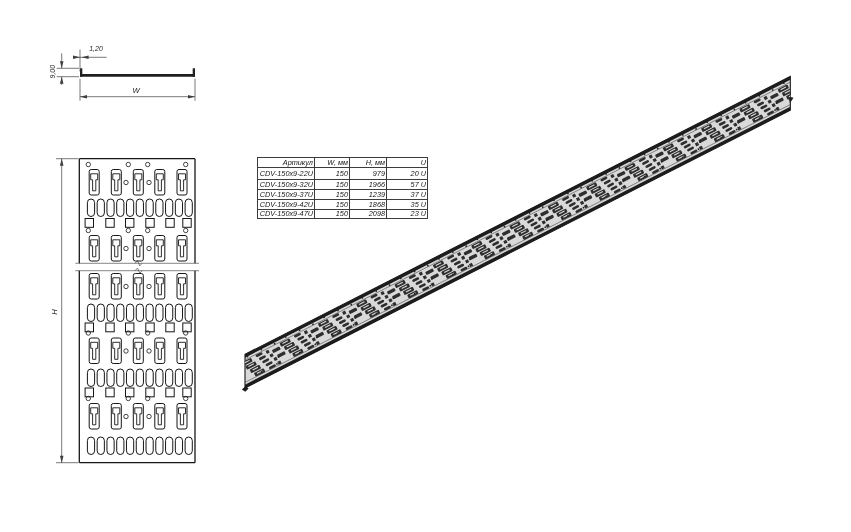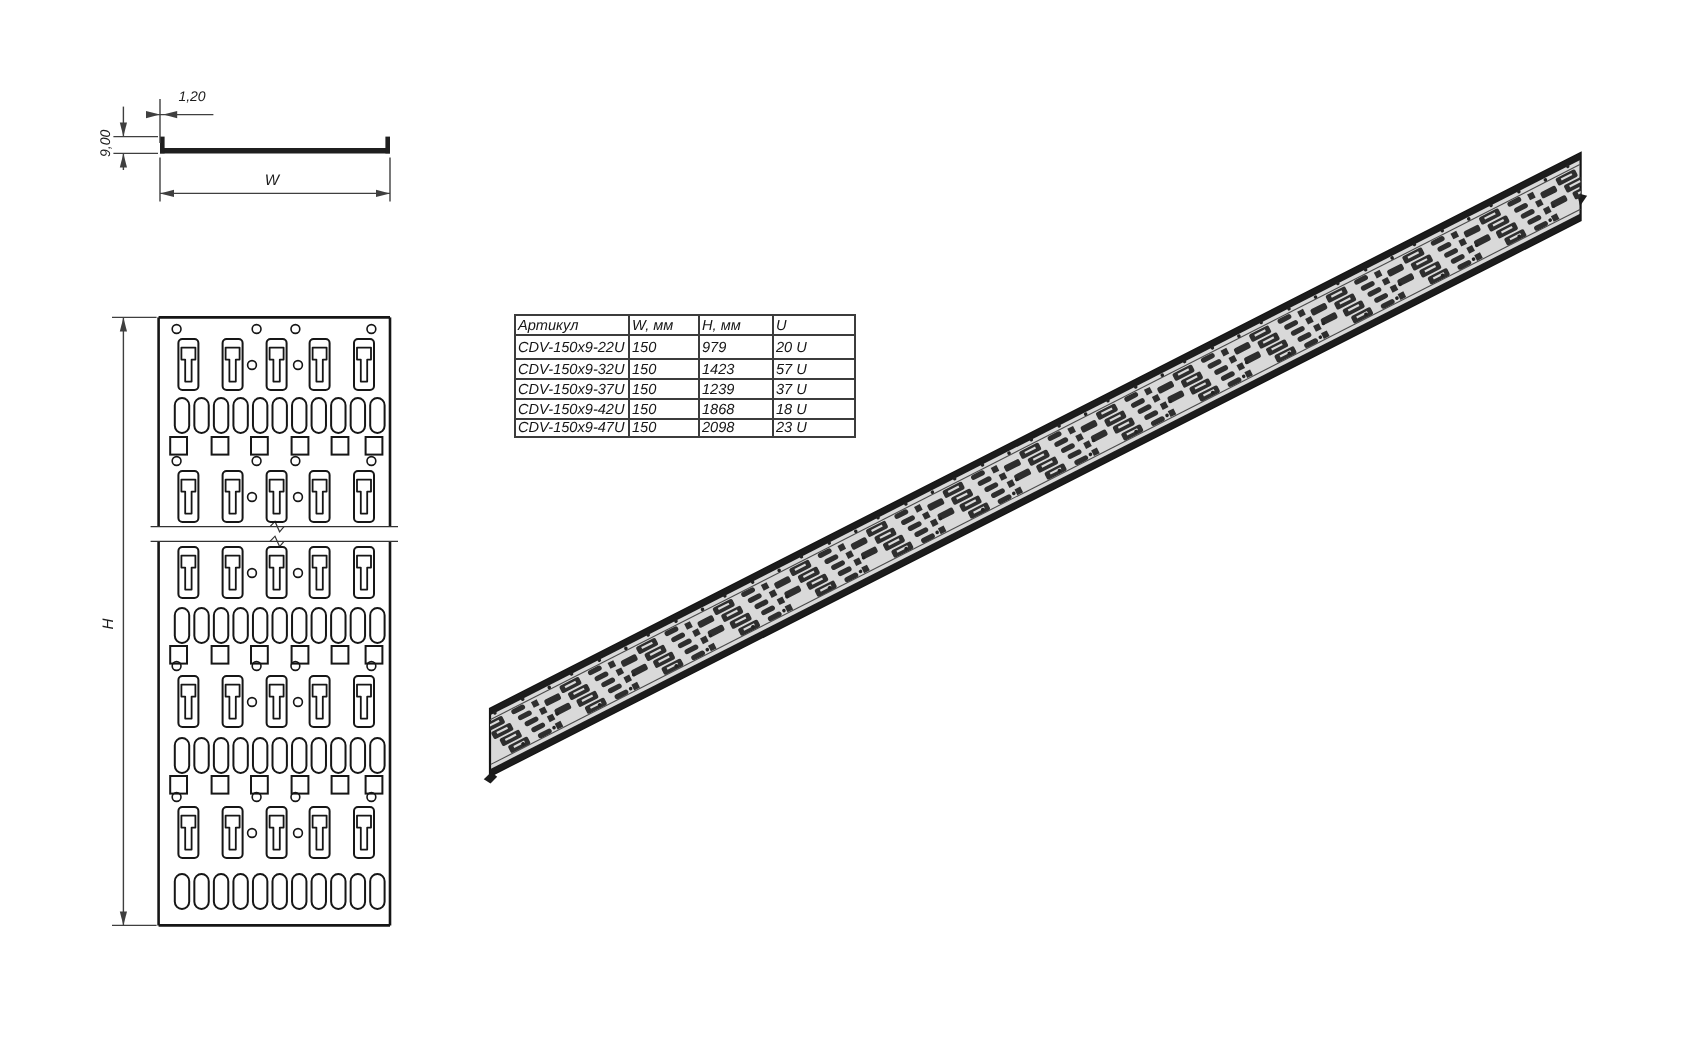--- a/index.html
+++ b/index.html
@@ -5,21 +5,21 @@
   html,body{margin:0;padding:0;background:#fff;}
   #canvas{position:relative;width:851px;height:532px;background:#ffffff;overflow:hidden;
           font-family:"Liberation Sans",sans-serif;}
   #drawing{position:absolute;left:0;top:0;}
   svg text{font-family:"Liberation Sans",sans-serif;font-style:italic;fill:#1d1d1d;}
   text.dim{font-size:7px;}
   text.dimBig{font-size:7.6px;}
   #table-wrap{position:absolute;left:257px;top:157px;}
   #spec-table{border-collapse:collapse;table-layout:fixed;width:171px;
               font:italic 7.3px/1 "Liberation Sans",sans-serif;color:#161616;}
-  #spec-table th,#spec-table td{border:1px solid #3c3c3c;text-align:left;padding:0 1px;
+  #spec-table th,#spec-table td{border:1px solid #3c3c3c;text-align:right;padding:0 1px;
               white-space:nowrap;overflow:hidden;font-weight:normal;}
 </style>
 </head>
 <body>
 
 <div id="canvas">
 
   <svg id="drawing" width="851" height="532" viewBox="0 0 851 532">
 
     <g id="section-view">
@@ -623,34 +623,34 @@
         <tbody>
           <tr style="height: 12px;">
             <td>CDV-150x9-22U</td>
             <td>150</td>
             <td>979</td>
             <td>20 U</td>
           </tr>
           <tr style="height: 10px;">
             <td>CDV-150x9-32U</td>
             <td>150</td>
-            <td>1423</td>
+            <td>1966</td>
             <td>57 U</td>
           </tr>
           <tr style="height: 10px;">
             <td>CDV-150x9-37U</td>
             <td>150</td>
             <td>1239</td>
             <td>37 U</td>
           </tr>
           <tr style="height: 10px;">
             <td>CDV-150x9-42U</td>
             <td>150</td>
             <td>1868</td>
-            <td>18 U</td>
+            <td>35 U</td>
           </tr>
           <tr style="height: 9px;">
             <td>CDV-150x9-47U</td>
             <td>150</td>
             <td>2098</td>
             <td>23 U</td>
           </tr>
         </tbody>
       </table>
   </div>

